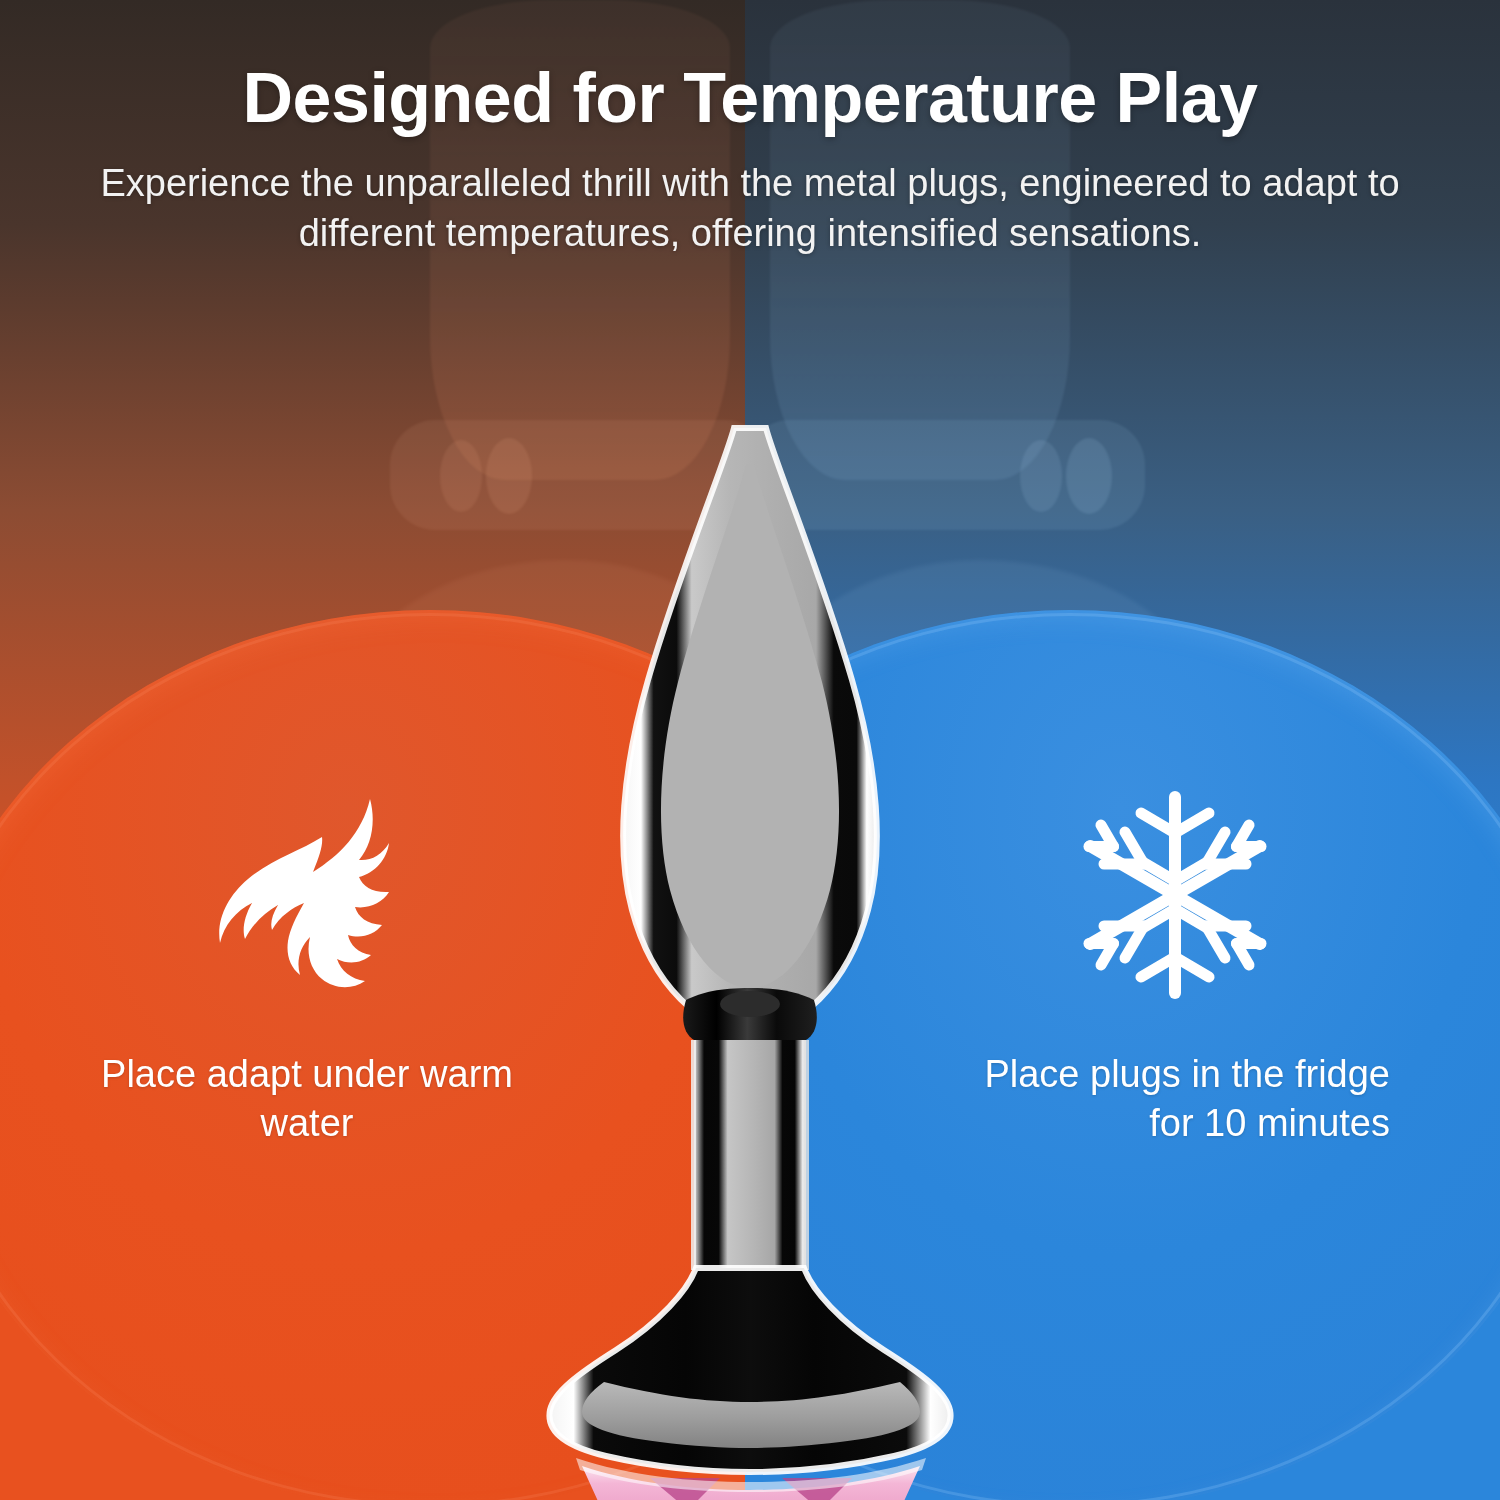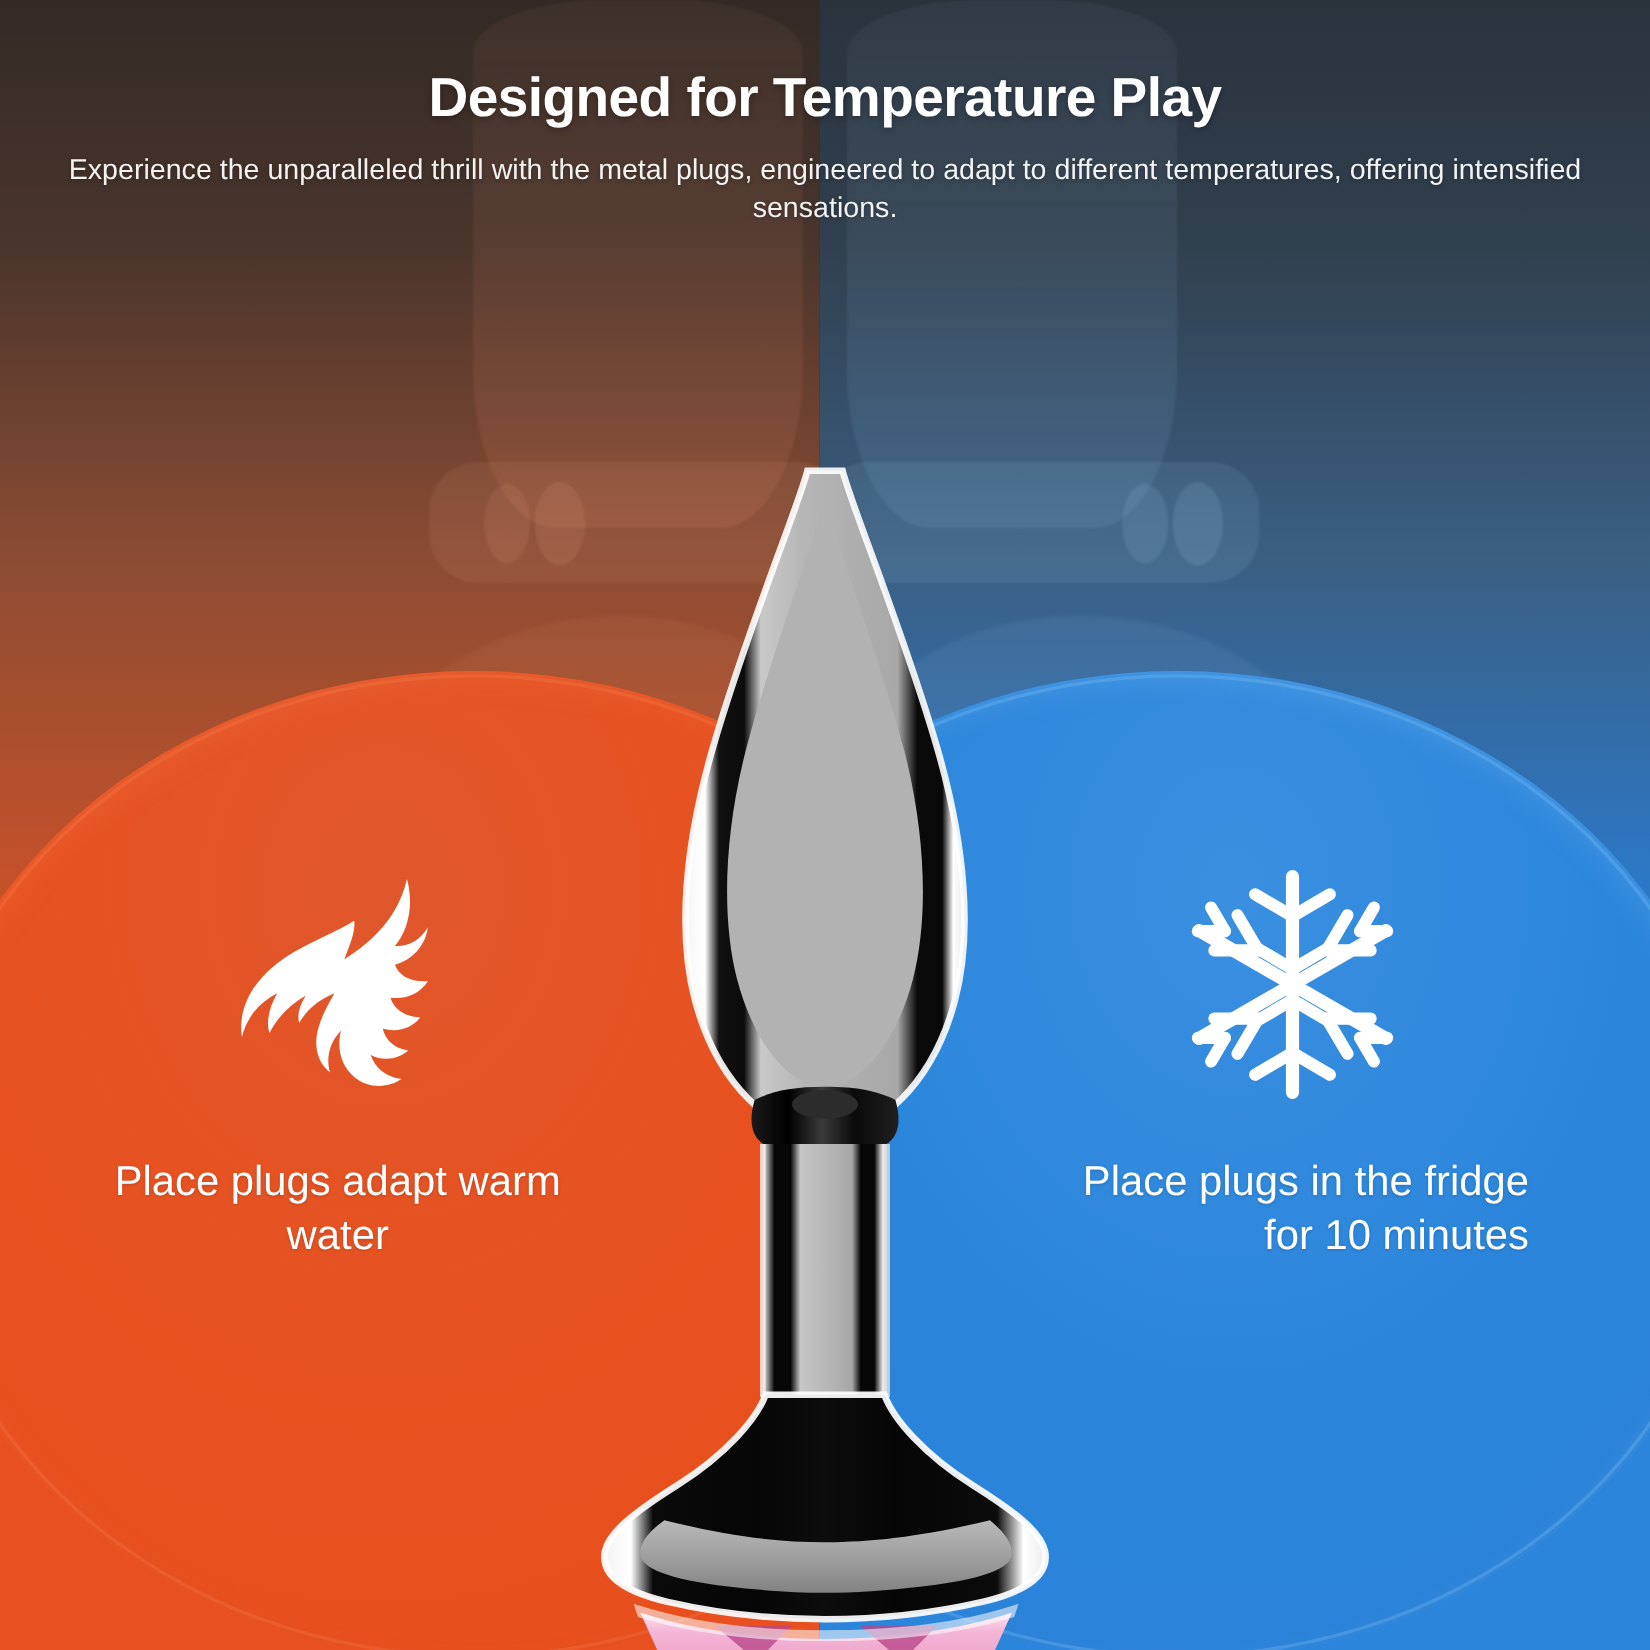--- a/index.html
+++ b/index.html
@@ -81,28 +81,28 @@
     border:3px solid rgba(160,210,255,.22);
   }
   
   .clip-left  { position:absolute; left:0;   top:0; width:745px; height:1500px; overflow:hidden; }
   .clip-right { position:absolute; left:745px; top:0; width:755px; height:1500px; overflow:hidden; }
   .clip-right .orb-right { left:-185px; }
 
   
   .head-wrap { position:absolute; left:0; top:0; width:1500px; text-align:center; z-index:30; }
   .title {
-    font-size:50px; font-weight:bold; color:#ffffff;
+    font-size:70px; font-weight:bold; color:#ffffff;
     letter-spacing:-.5px; line-height:1.05;
     font-stretch:condensed;
     padding-top:62px;
     text-shadow:0 2px 6px rgba(0,0,0,.30);
   }
   .subtitle {
-    margin-top:22px; font-size:26px; color:#f2f2f2; line-height:1.32;
+    margin-top:22px; font-size:38px; color:#f2f2f2; line-height:1.32;
     font-weight:400; padding:0 32px;
     text-shadow:0 1px 4px rgba(0,0,0,.30);
   }
 
   
   .feature { position:absolute; width:430px; text-align:center; z-index:30; }
   .feature-left  { left:92px;  top:790px; }
   .feature-right { left:960px; top:790px;text-align:right; }
   .feature-icon { height:210px; display:flex; align-items:center; justify-content:center; }
   .feature-caption {
@@ -153,21 +153,21 @@
           C88 58 60 66 36 86 C16 103 4 126 8 150 C12 132 24 118 40 110
           C32 124 30 137 33 146 C40 132 52 120 66 112 C60 122 58 130 60 137
           C68 123 80 115 92 110 C84 124 78 136 76 148 C74 162 78 174 88 182
           C84 168 88 154 98 144 C94 160 98 176 110 186 C122 196 140 197 153 188
           C139 186 129 178 125 166 C137 172 150 170 159 162 C146 160 138 152 136 142
           C149 146 162 142 170 132 C155 131 146 124 143 114
           C157 116 170 110 177 99 C161 100 151 94 147 84
           C163 80 175 66 177 50 C170 62 159 68 147 67 C160 52 164 28 158 6 Z"></path>
       </svg>
     </div>
-    <div class="feature-caption">Place plugs adapt warm water</div>
+    <div class="feature-caption">Place adapt under warm water</div>
   </div>
 
   <div class="feature feature-right">
     <div class="feature-icon">
       <svg width="200" height="212" viewBox="0 0 200 212" aria-hidden="true">
         <g stroke="#ffffff" stroke-width="12" stroke-linecap="round" fill="none">
           <g>
             <line x1="100" y1="8" x2="100" y2="204"></line>
             <line x1="15.2" y1="57" x2="184.8" y2="155"></line>
             <line x1="15.2" y1="155" x2="184.8" y2="57"></line>

